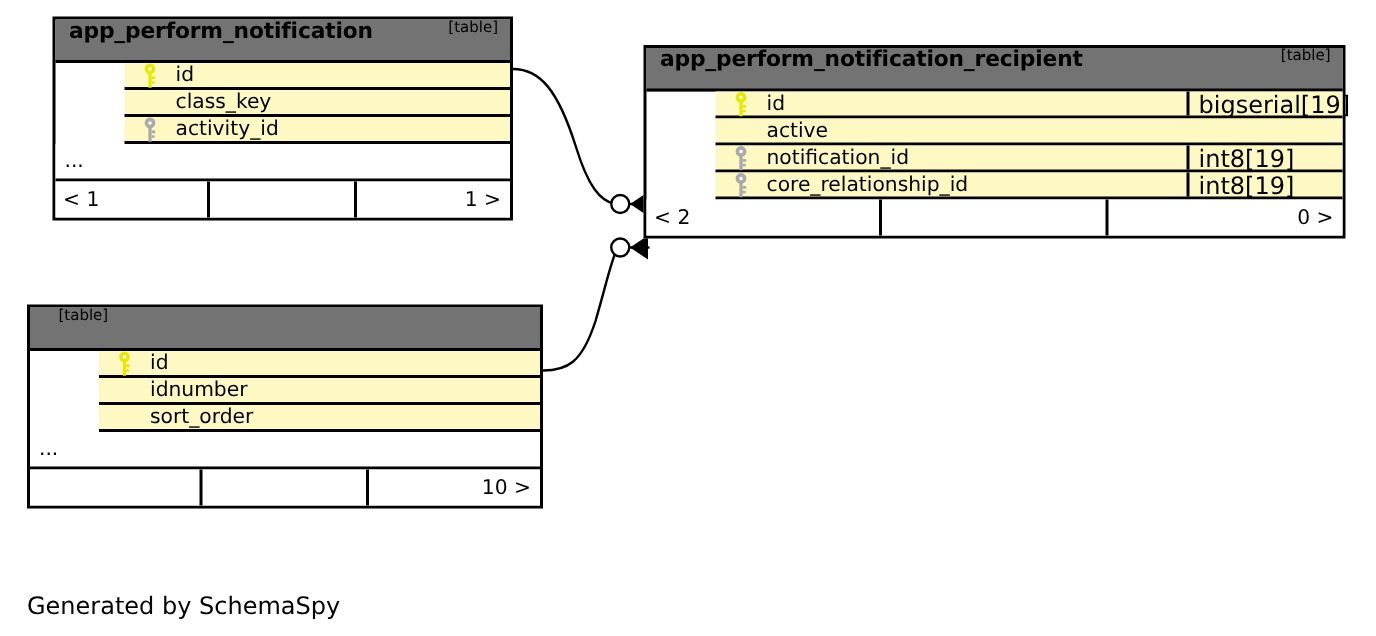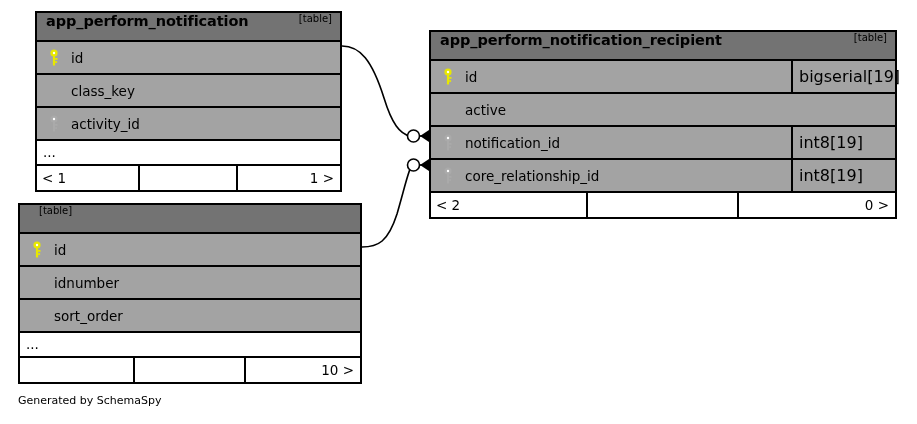--- a/index.html
+++ b/index.html
@@ -63,24 +63,25 @@
   .table-kind {
     font-size: 10px;
     font-weight: normal;
     white-space: nowrap;
     padding-left: 10px;
   }
 
   .col-row {
     display: flex;
     align-items: stretch;
-    height: 33px;
+    height: 18px;
     border-bottom: 2px solid #000000;
     box-sizing: border-box;
-    background: #a3a3a3;
+    background: #fef9c3;
+    margin-left: 46px;
   }
   .col-row.last-col { border-bottom: 2px solid #000000; }
 
   .col-main {
     flex: 1 1 auto;
     display: flex;
     align-items: center;
     min-width: 0;
     box-sizing: border-box;
     padding-left: 6px;
@@ -141,21 +142,21 @@
 
   
   .key-icon { display: block; }
   .key-icon.empty { visibility: hidden; }
 
   
   #generated-caption {
     position: absolute;
     left: 18px;
     top: 394px;
-    font-size: 11px;
+    font-size: 16px;
     z-index: 3;
     white-space: nowrap;
   }
 </style>
 </head>
 <body>
 
 <div id="diagram-canvas">
 
   <svg id="connector-layer" viewBox="0 0 917 424" width="917" height="424">

